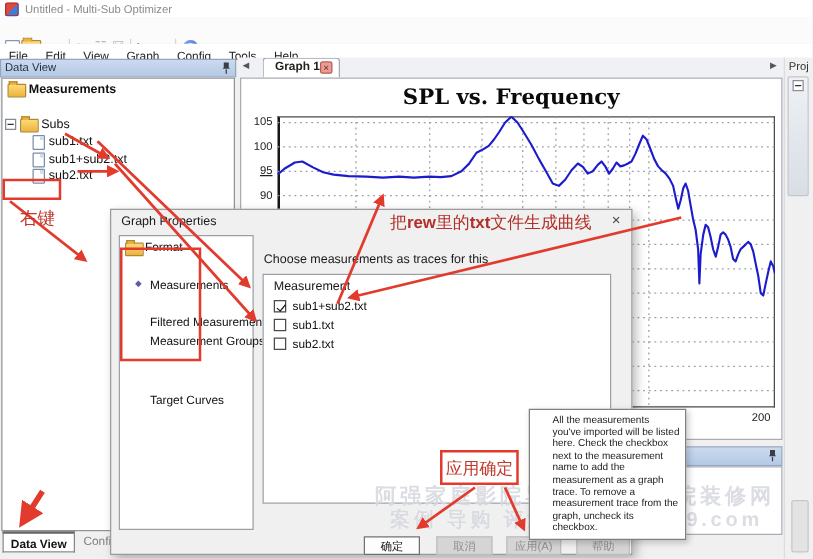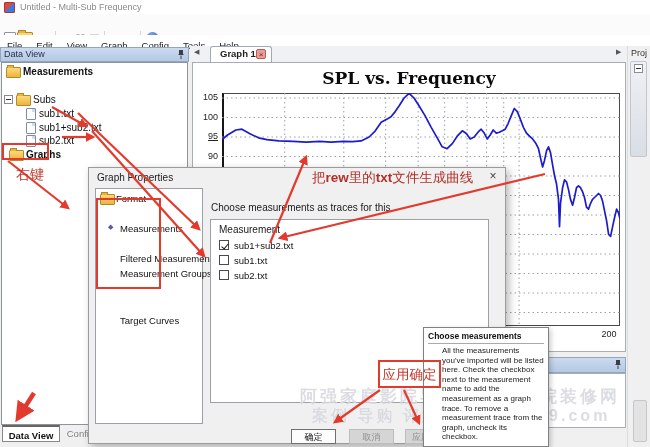--- a/index.html
+++ b/index.html
@@ -104,21 +104,21 @@
   .red-box{position:absolute;border:2px solid #e23b2e;z-index:61;box-sizing:border-box;}
   .red-text{position:absolute;color:#c0392b;z-index:61;white-space:nowrap;}
   #overlay-svg{position:absolute;left:0;top:0;z-index:60;pointer-events:none;}
   #plot-svg{position:absolute;left:0;top:0;}
 </style>
 </head>
 <body>
 
 <div class="abs" id="titlebar">
   <div class="abs" id="app-icon"></div>
-  <div class="abs" id="win-title">Untitled - Multi-Sub Frequency</div>
+  <div class="abs" id="win-title">Untitled - Multi-Sub Optimizer</div>
 </div>
 
 <div class="abs" id="toolbar">
   <div class="abs tbtn icon-page" style="left:4px;width:10px;"></div>
   <div class="abs tbtn icon-folder" style="left:17px;"></div>
   <div class="abs tbtn icon-save" style="left:36px;width:12px;"></div>
   <div class="abs tsep" style="left:55px;"></div>
   <div class="abs tbtn gray-glyph" style="left:60px;">✂</div>
   <div class="abs tbtn gray-glyph" style="left:74px;">☷</div>
   <div class="abs tbtn gray-glyph" style="left:88px;">☒</div>
@@ -153,24 +153,20 @@
     <span class="doc-icon" style="left:24px;"></span>
     <span class="lbl" style="left:37px;">sub1.txt</span>
   </div>
   <div class="trow" style="left:0;top:58px;">
     <span class="doc-icon" style="left:24px;"></span>
     <span class="lbl" style="left:37px;">sub1+sub2.txt</span>
   </div>
   <div class="trow" style="left:0;top:71px;">
     <span class="doc-icon" style="left:24px;"></span>
     <span class="lbl" style="left:37px;">sub2.txt</span>
-  </div>
-  <div class="trow" style="left:0;top:85px;">
-    <span class="f-icon" style="left:7px;"></span>
-    <span class="lbl" style="left:24px;font-weight:bold;">Graphs</span>
   </div>
 </div>
 <div class="abs" id="ld-tabs">
   <div class="bottom-tab" id="tab-dataview">Data View</div>
   <div class="bottom-tab" id="tab-configview">Config View</div>
 </div>
 
 <div class="abs" id="doc-strip">
   <span class="strip-arrow" style="left:4px;">◀</span>
   <span class="strip-arrow" style="left:426px;">▶</span>
@@ -268,27 +264,26 @@
   <div class="dlg-btn" style="left:202px;width:45px;">确定</div>
   <div class="dlg-btn disabled" style="left:260px;width:45px;">取消</div>
   <div class="dlg-btn disabled" style="left:316px;width:44px;">应用(A)</div>
   <div class="dlg-btn disabled" style="left:372px;width:43px;">帮助</div>
 </div>
 
 <div class="abs watermark" style="left:300px;top:385px;font-size:17px;letter-spacing:3px;">阿强家庭影院导购与家庭影院装修网</div>
 <div class="abs watermark" style="left:312px;top:406px;font-size:16px;letter-spacing:3px;">案例 导购 评测 www.av269.com</div>
 
 <div class="abs" id="tooltip">
-  <div id="tooltip-title">Choose measurements</div>
   <div id="tooltip-body">All the measurements you've imported will be listed here. Check the checkbox next to the measurement name to add the measurement as a graph trace.  To remove a measurement trace from the graph, uncheck its checkbox.</div>
 </div>
 
 <div class="red-box" style="left:2px;top:143px;width:47px;height:17px;"></div>
 <div class="red-box" style="left:96px;top:198px;width:65px;height:91px;"></div>
-<div class="red-box" style="left:352px;top:360px;width:63px;height:28px;text-align:center;line-height:26px;font-size:13.5px;color:#c0392b;margin-left:26px;">应用确定</div>
+<div class="red-box" style="left:352px;top:360px;width:63px;height:28px;text-align:center;line-height:26px;font-size:13.5px;color:#c0392b;">应用确定</div>
 <div class="red-text" style="left:16px;top:166px;font-size:14px;">右键</div>
 <div class="red-text" style="left:312px;top:169px;font-size:13.5px;color:#b23028;">
   <span>把</span><b>rew</b><span>里的</span><b>txt</b><span>文件生成曲线</span>
 </div>
 
 <svg id="overlay-svg" width="650" height="447" viewBox="0 0 650 447">
   <defs>
     <marker id="ah" viewBox="0 0 10 10" refX="7.5" refY="5" markerWidth="4.5" markerHeight="4.5" orient="auto-start-reverse">
       <path d="M0 0 L10 5 L0 10 z" fill="#e23b2e"></path>
     </marker>

